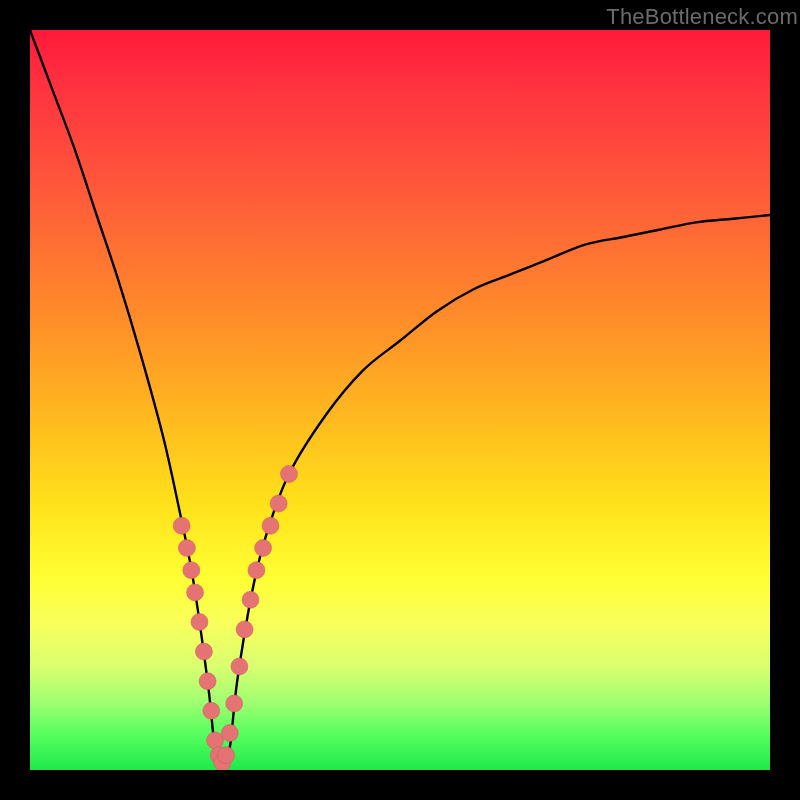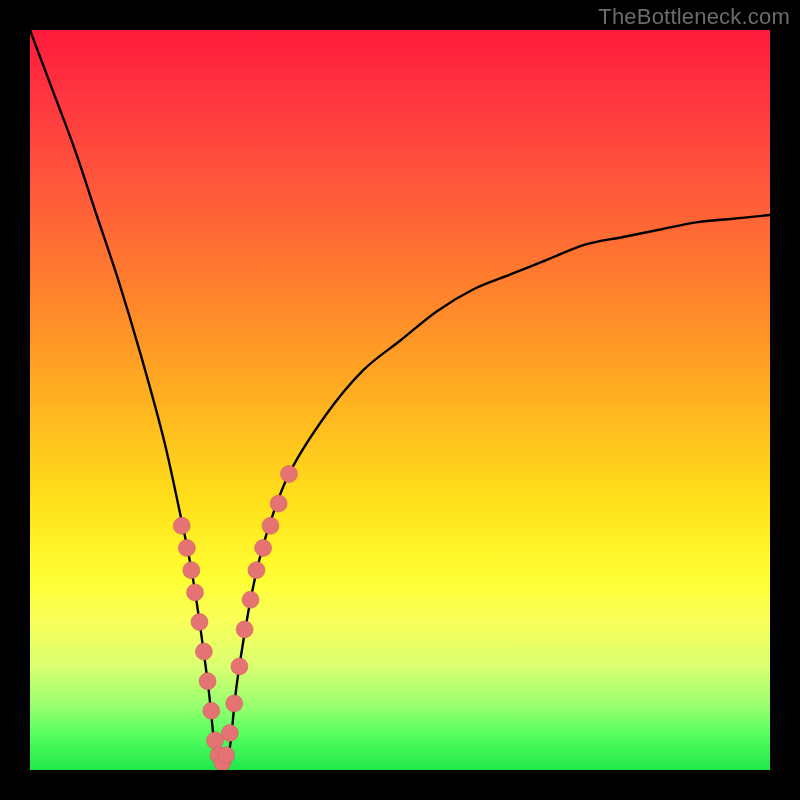--- a/index.html
+++ b/index.html
@@ -36,21 +36,21 @@
       #f9ff5a 80%,
       #d9ff70 86%,
       #9dff70 91%,
       #5aff60 95%,
       #1fe84a 100%
     );
   }
   .watermark {
     position: absolute;
     top: 4px;
-    right: 10px;
+    right: 2px;
     color: #6b6b6b;
     font-size: 22px;
     font-weight: 400;
     letter-spacing: 0.2px;
     user-select: none;
   }
   svg {
     position: absolute;
     left: 0;
     top: 0;

